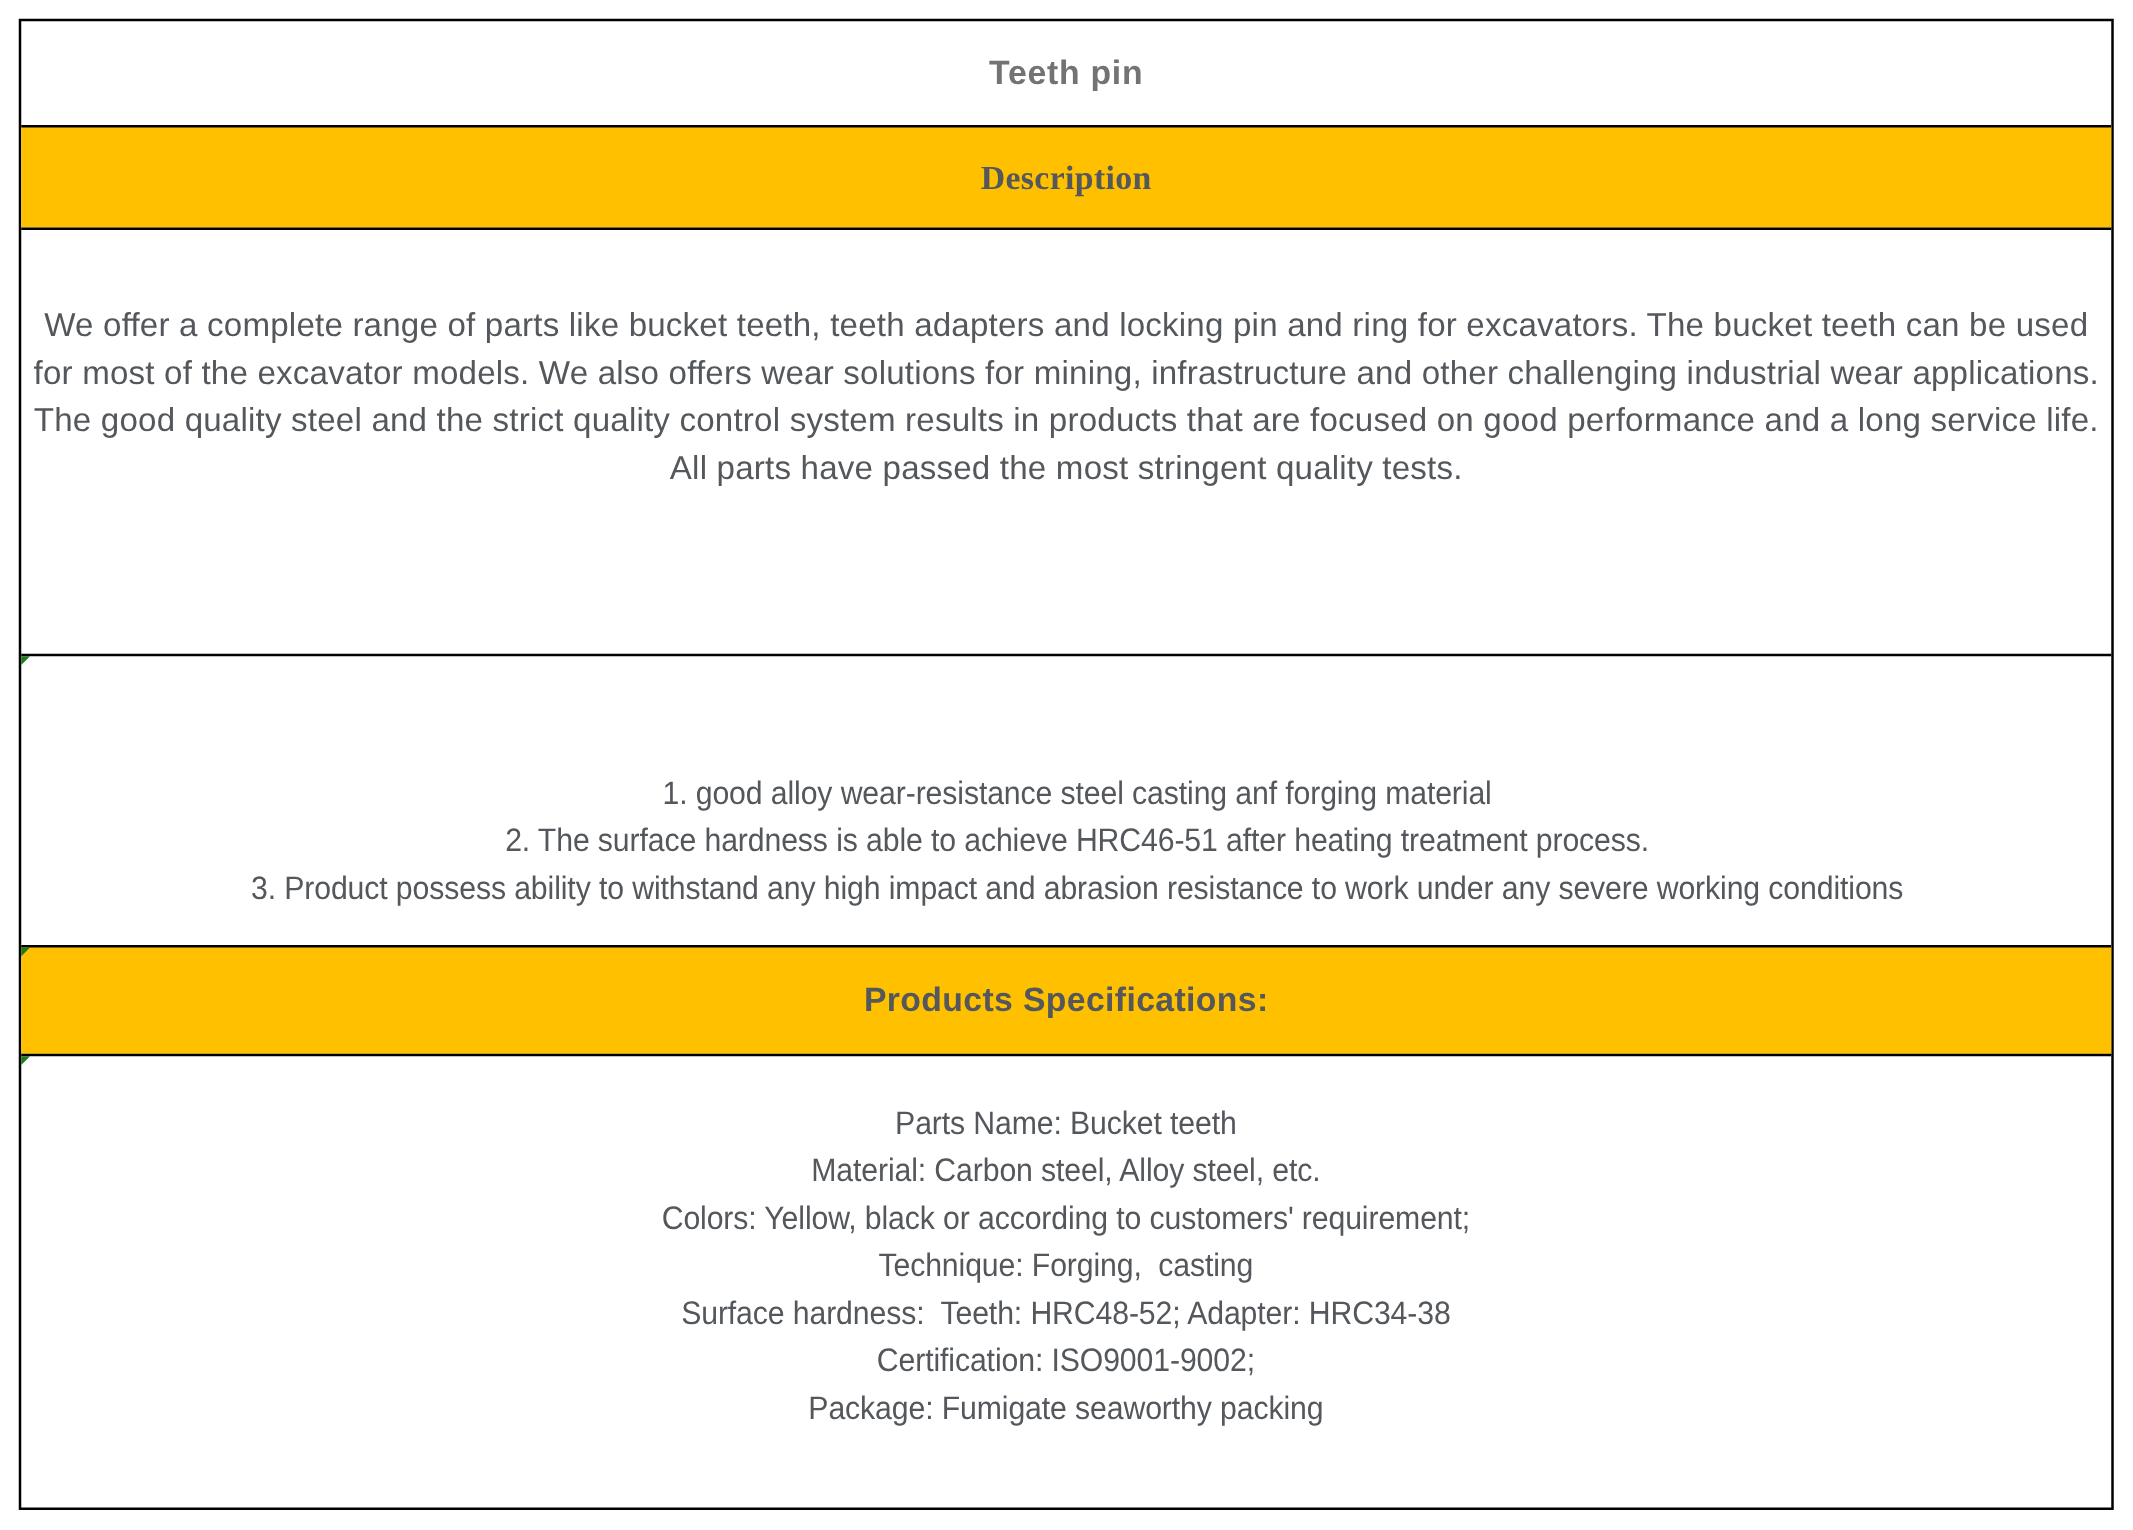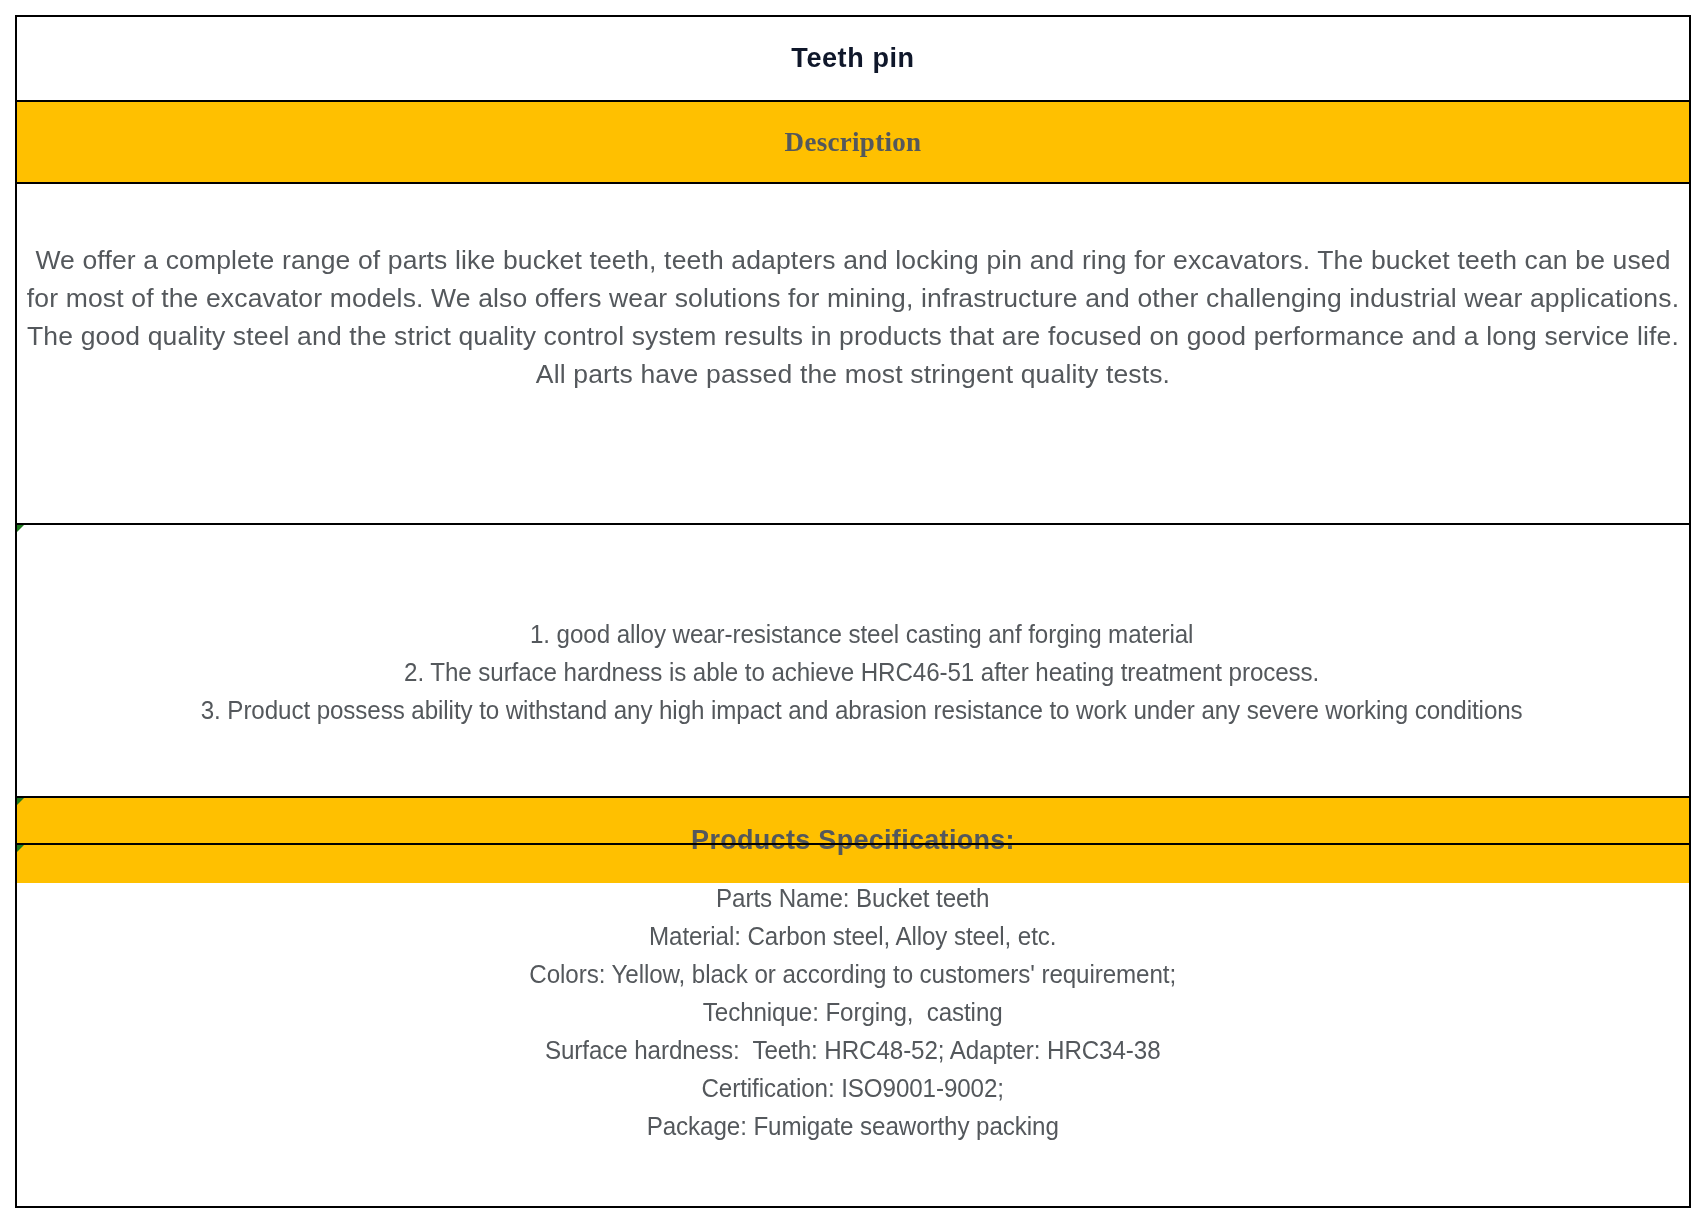--- a/index.html
+++ b/index.html
@@ -39,21 +39,21 @@
   .hdr {
     font-weight: bold;
     font-size: 27px;
     letter-spacing: 0.3px;
     color: #54585c;
   }
   .title {
     font-weight: bold;
     font-size: 27px;
     letter-spacing: 0.6px;
-    color: #0f172a;
+    color: #737373;
   }
   .para {
     font-size: 26.5px;
     line-height: 38px;
     padding: 0 8px;
     letter-spacing: 0.15px;
   }
   .lines {
     font-size: 26px;
     line-height: 38px;
@@ -91,21 +91,21 @@
 
   <div class="row bordered-top" style="top:506px; height:233px; padding-top:62px;padding-left:18px;">
     <span class="err-tri"></span>
     <div class="lines condensed">
       <div>1. good alloy wear-resistance steel casting anf forging material</div>
       <div>2. The surface hardness is able to achieve HRC46-51 after heating treatment process.</div>
       <div>3. Product possess ability to withstand any high impact and abrasion resistance to work under any severe working conditions</div>
     </div>
   </div>
 
-  <div class="row yellow bordered-top" style="top:739px; height:87px;margin-top:40px;">
+  <div class="row yellow bordered-top" style="top:739px; height:87px;">
     <span class="err-tri"></span>
     <span class="hdr">Products Specifications:</span>
   </div>
 
   <div class="row bordered-top" style="top:826px; height:352px; padding-bottom:16px;">
     <span class="err-tri"></span>
     <div class="lines condensed">
       <div>Parts Name: Bucket teeth</div>
       <div>Material: Carbon steel, Alloy steel, etc.</div>
       <div>Colors: Yellow, black or according to customers' requirement;</div>

